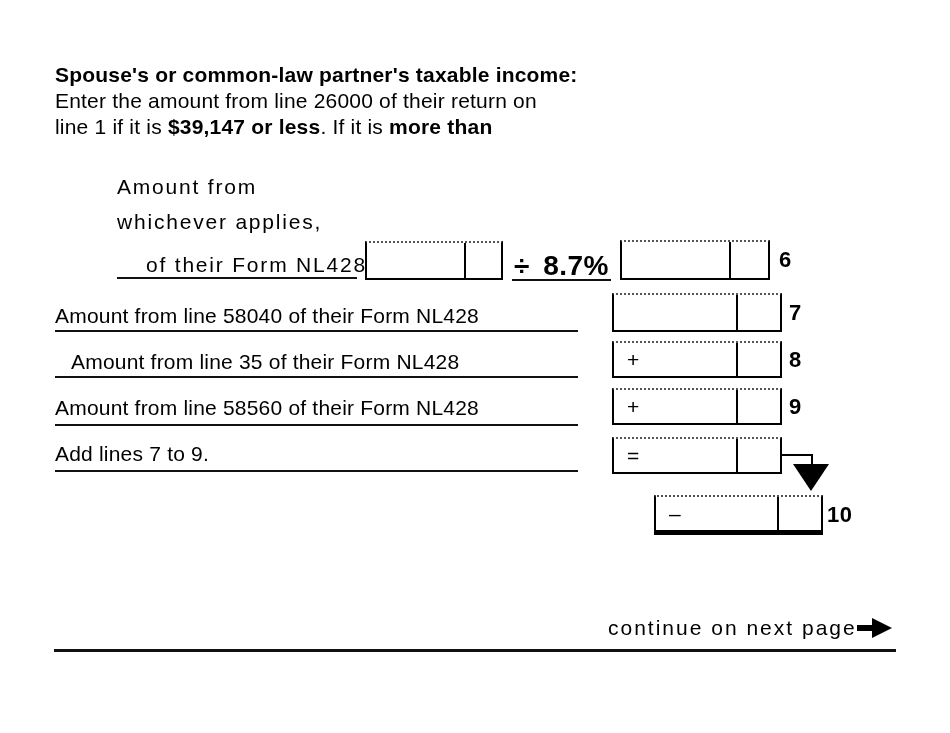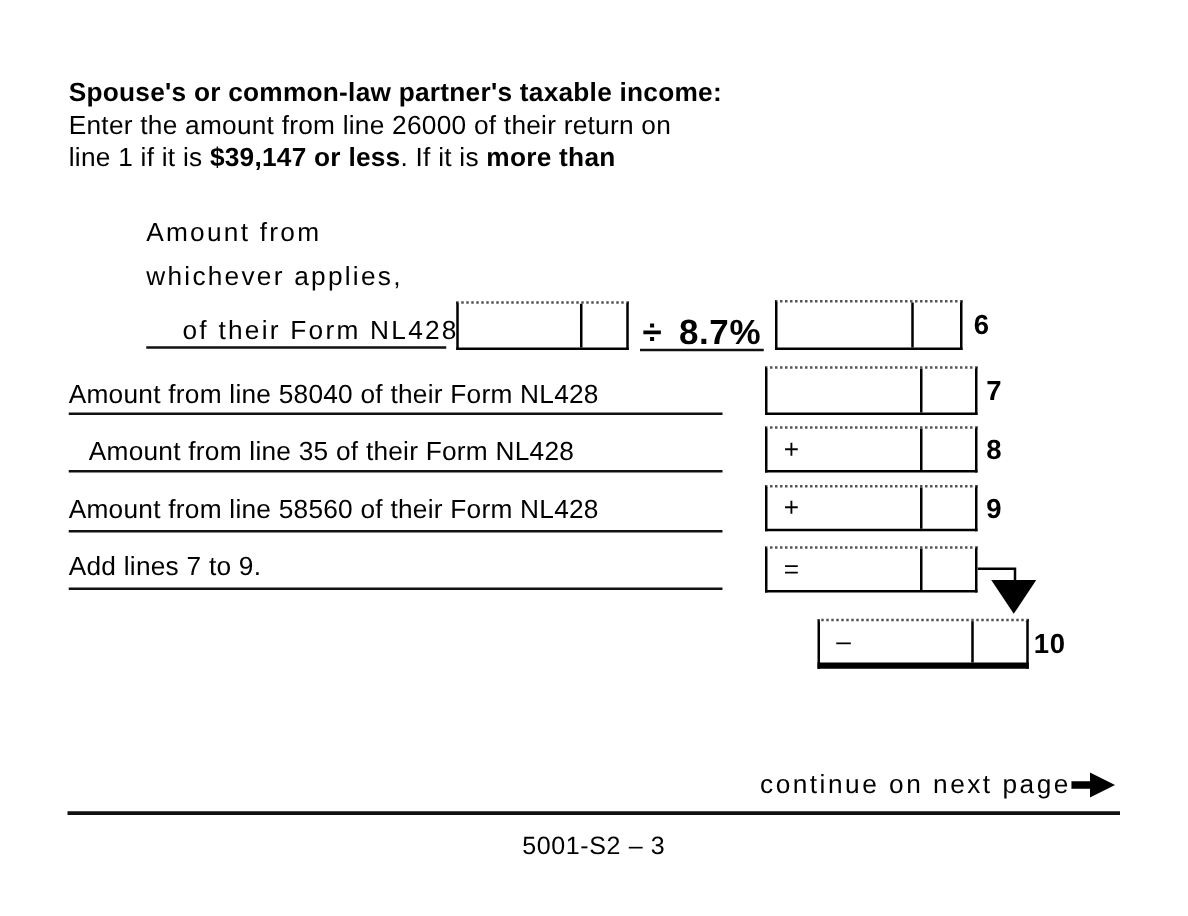--- a/index.html
+++ b/index.html
@@ -108,15 +108,14 @@
 
   <div class="abs continue" style="left:608px; top:616px;">continue on next page</div>
   <div class="abs" style="left:857px; top:616px;">
     <svg width="36" height="24" viewBox="0 0 36 24">
       <path d="M0 12 H18" fill="none" stroke="#000" stroke-width="6"></path>
       <path d="M15 2 L35 12 L15 22 Z" fill="#000"></path>
     </svg>
   </div>
 
   <div class="rule" style="left:54px; top:649px; width:842px; height:3px;"></div>
-  <div class="abs footer-code" style="left:0; top:666px;">5001-S2 – 3</div>
 
 </div>
 
 </body></html>

